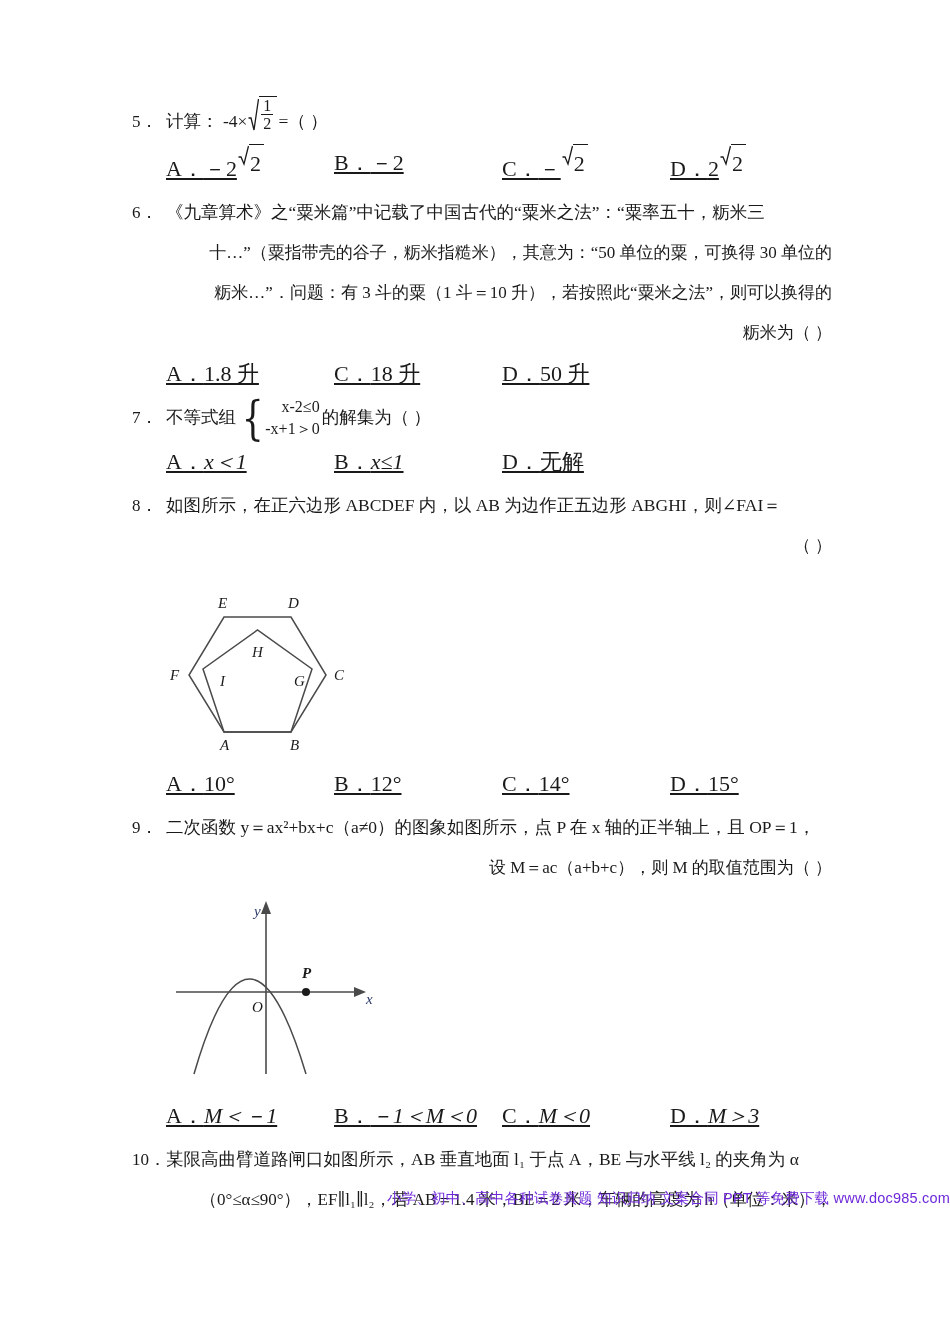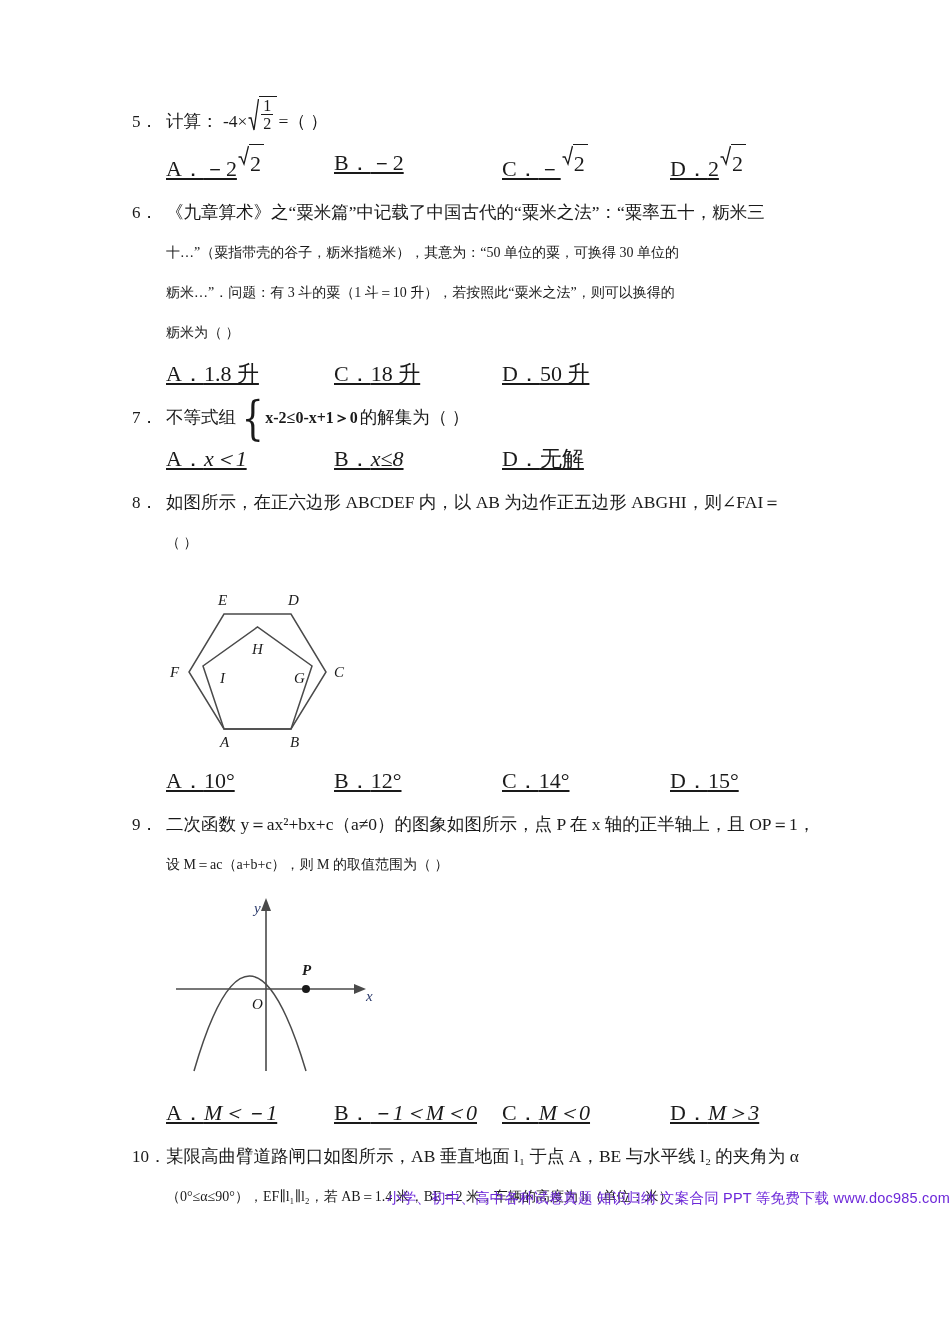--- a/index.html
+++ b/index.html
@@ -37,22 +37,23 @@
     flex: 0 0 34px;
     font-size: 17px;
     text-align: left;
   }
   .qbody {
     flex: 1 1 auto;
     white-space: normal;
   }
   .cont {
     padding-left: 34px;
-    font-size: 14px;
+    font-size: 17px;
     line-height: 40px;
+    text-align: right;
   }
   .opts {
     display: flex;
     padding-left: 34px;
     font-size: 22px;
     line-height: 38px;
     margin-top: 2px;
     text-decoration: underline;
   }
   .opt {
@@ -105,24 +106,24 @@
   }
   .brace {
     font-size: 46px;
     line-height: 0.8;
     font-family: "DejaVu Serif", serif;
     transform: scaleX(0.75);
     margin-right: -2px;
   }
   .sysrows {
     display: inline-flex;
-    flex-direction: row;
+    flex-direction: column;
     font-size: 16px;
     line-height: 22px;
-    font-weight: bold;
+    font-weight: normal;
     text-align: right;
   }
   .sysrows .row { white-space: nowrap; }
   .figure {
     padding-left: 34px;
     margin: 6px 0 4px 0;
   }
   .footer {
     position: absolute;
     left: 0;
@@ -213,21 +214,21 @@
               <span class="brace">{</span>
               <span class="sysrows">
                 <span class="row">x-2≤0</span>
                 <span class="row">-x+1＞0</span>
               </span>
             </span><span>的解集为（    ）</span>
         </span>
       </div>
       <div class="opts">
         <span class="opt"><span>A．</span><span class="mi">x＜1</span></span>
-        <span class="opt"><span>B．</span><span class="mi">x≤8</span></span>
+        <span class="opt"><span>B．</span><span class="mi">x≤1</span></span>
         <span class="opt"><span>D．</span><span>无解</span></span>
       </div>
     </div>
 
     <div class="q">
       <div class="qline">
         <span class="qnum">8．</span>
         <span class="qbody">如图所示，在正六边形 ABCDEF 内，以 AB 为边作正五边形 ABGHI，则∠FAI＝</span>
       </div>
       <div class="cont">（    ）</div>

